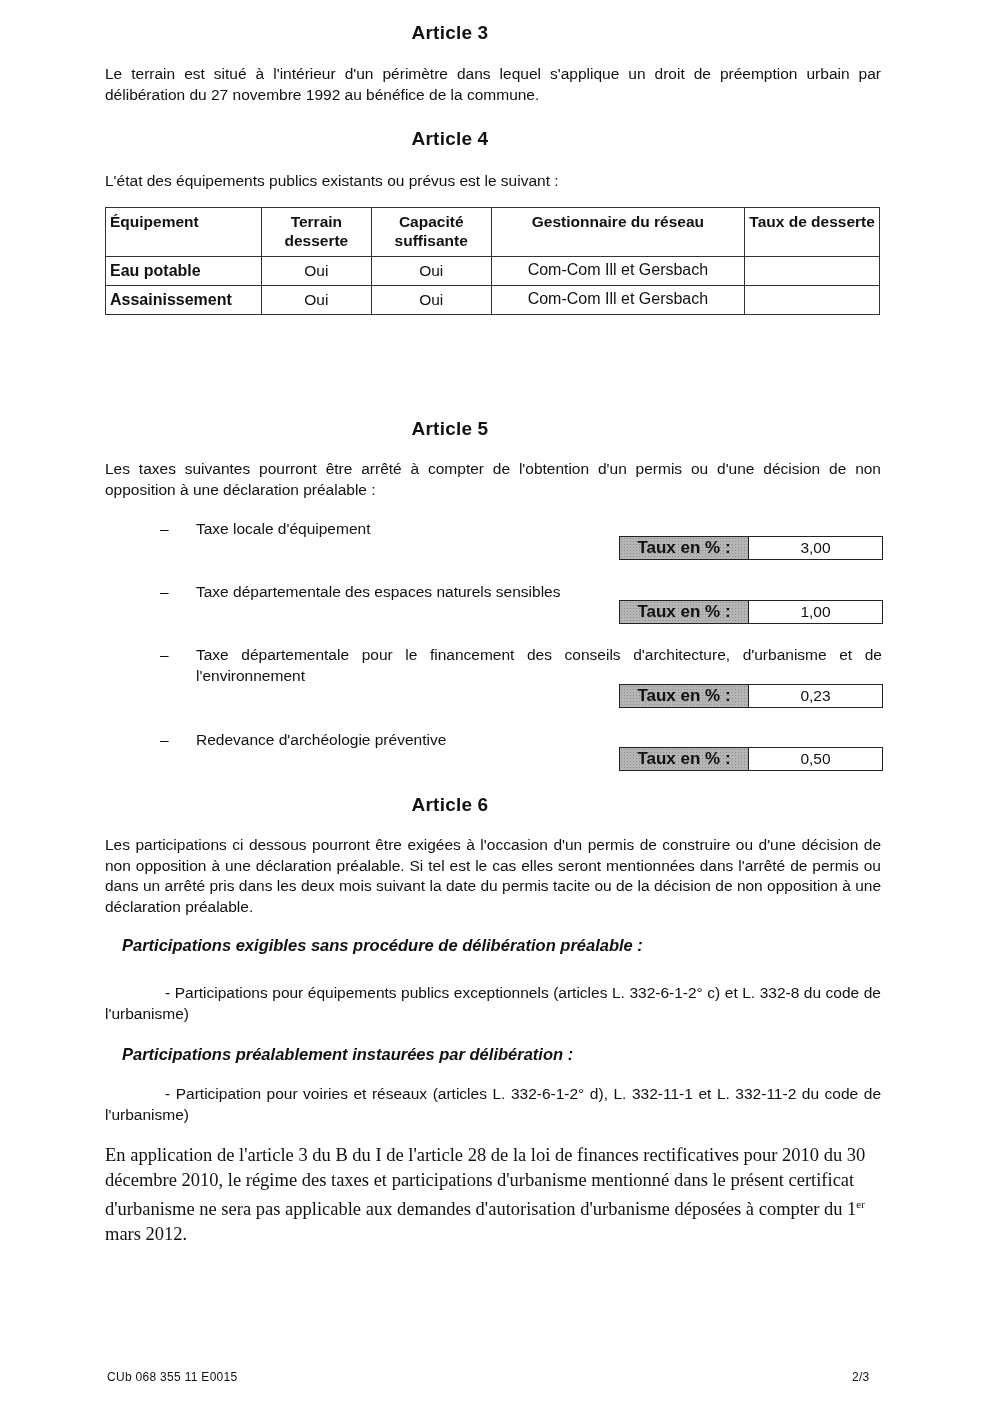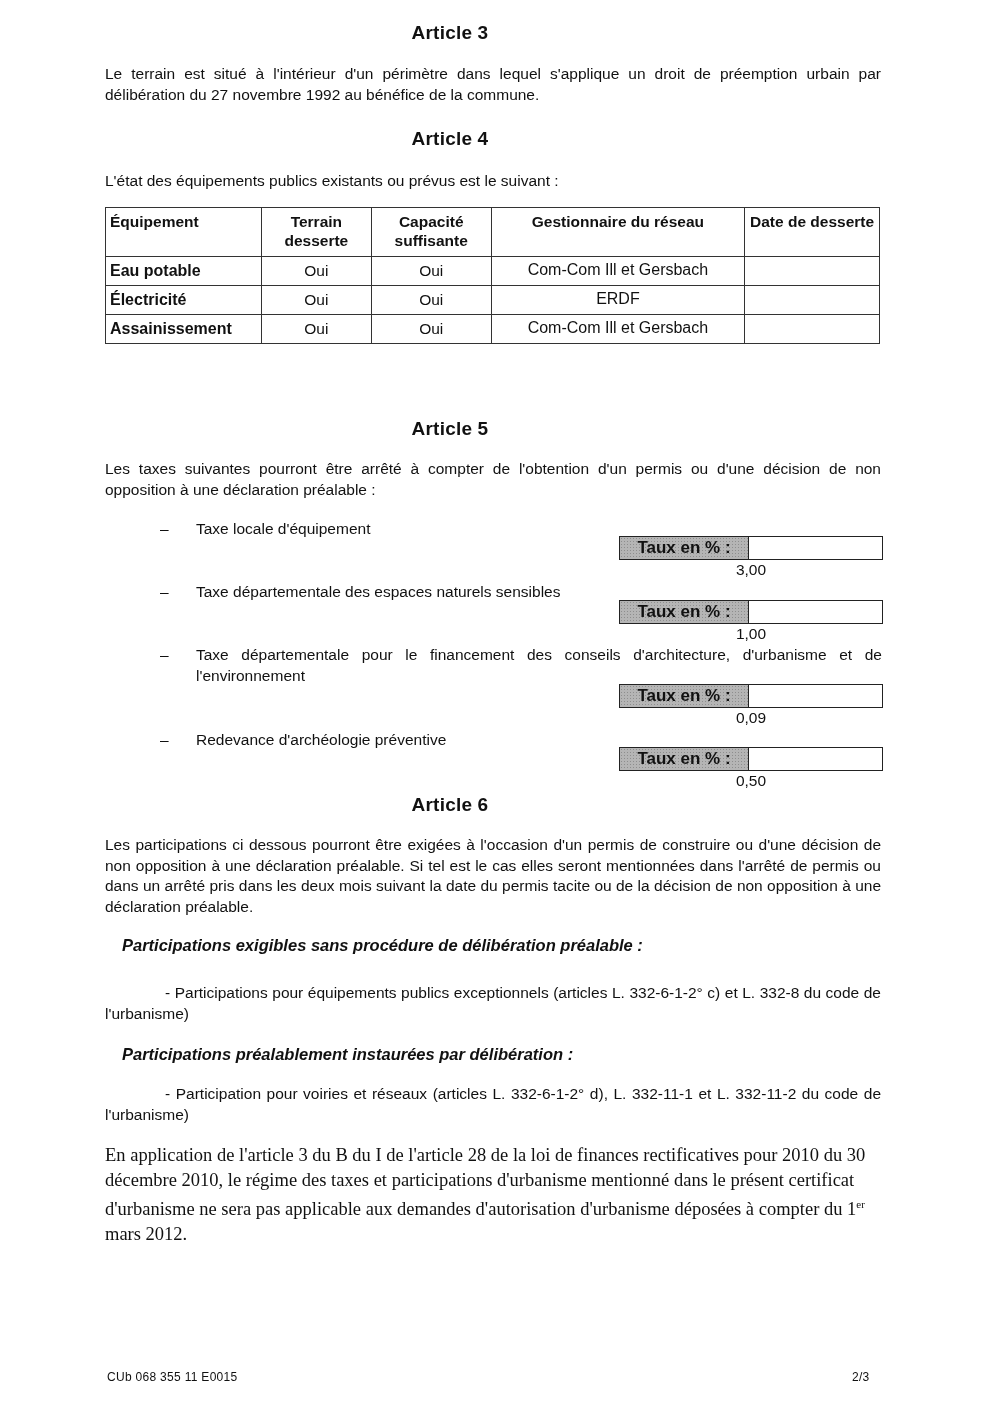--- a/index.html
+++ b/index.html
@@ -28,21 +28,21 @@
     table.equip td.lbl { font-weight: bold; text-align: left; font-size: 16px; }
     table.equip td.small { font-size: 16px; line-height: 26px; }
     .tax-item {
       position: absolute; left: 160px; width: 722px;
       font-size: 15.5px; line-height: 20.5px;
     }
     .tax-item .dash { position: absolute; left: 0; top: 0; }
     .tax-item .txt { position: absolute; left: 36px; right: 0; text-align: justify; }
     .rate-box {
       position: absolute; left: 619px; width: 262px; height: 22px;
-      border: 1.5px solid #222; display: flex; flex-direction: column;
+      border: 1.5px solid #222; display: flex;
     }
     .rate-label {
       width: 128px; height: 22px; line-height: 22px;
       background: #b5b5b5; border-right: 1.5px solid #222;
       font-weight: bold; font-size: 17px; text-align: center;
       color: #111;
       background-image: radial-gradient(#8e8e8e 0.6px, transparent 0.7px);
       background-size: 3px 3px;
     }
     .rate-value {
@@ -76,34 +76,27 @@
       <col style="width:120px">
       <col style="width:254px">
       <col style="width:135px">
   </colgroup>
   <tbody>
       <tr>
     <th class="first">Équipement</th>
     <th>Terrain desserte</th>
     <th>Capacité suffisante</th>
     <th>Gestionnaire du réseau</th>
-    <th>Date de desserte</th>
+    <th>Taux de desserte</th>
   </tr>
   <tr>
     <td class="lbl">Eau potable</td>
     <td>Oui</td>
     <td>Oui</td>
     <td class="small">Com-Com Ill et Gersbach</td>
-    <td></td>
-  </tr>
-  <tr>
-    <td class="lbl">Électricité</td>
-    <td>Oui</td>
-    <td>Oui</td>
-    <td class="small">ERDF</td>
     <td></td>
   </tr>
   <tr>
     <td class="lbl">Assainissement</td>
     <td>Oui</td>
     <td>Oui</td>
     <td class="small">Com-Com Ill et Gersbach</td>
     <td></td>
   </tr>
 </tbody>
@@ -129,21 +122,21 @@
   <div class="rate-label">Taux en % :</div>
   <div class="rate-value">1,00</div>
 </div>
 
 <div class="tax-item" style="top:645px;">
   <span class="dash">–</span>
   <span class="txt">Taxe départementale pour le financement des conseils d'architecture, d'urbanisme et de l'environnement</span>
 </div>
 <div class="rate-box" style="top:684px;">
   <div class="rate-label">Taux en % :</div>
-  <div class="rate-value">0,09</div>
+  <div class="rate-value">0,23</div>
 </div>
 
 <div class="tax-item" style="top:730px;">
   <span class="dash">–</span>
   <span class="txt">Redevance d'archéologie préventive</span>
 </div>
 <div class="rate-box" style="top:747px;">
   <div class="rate-label">Taux en % :</div>
   <div class="rate-value">0,50</div>
 </div>

